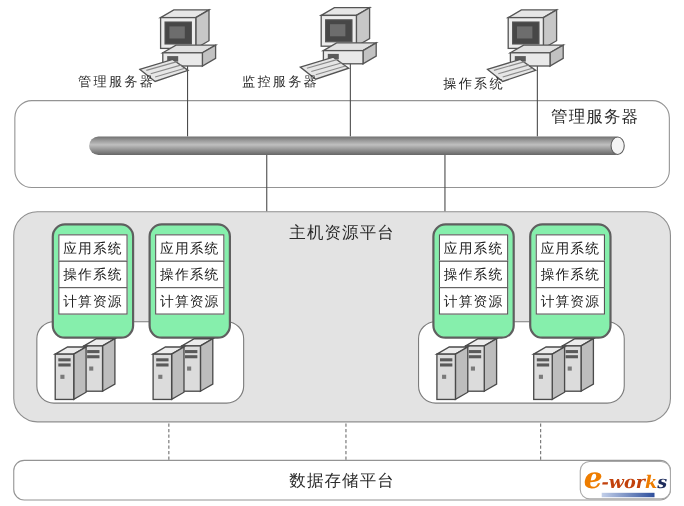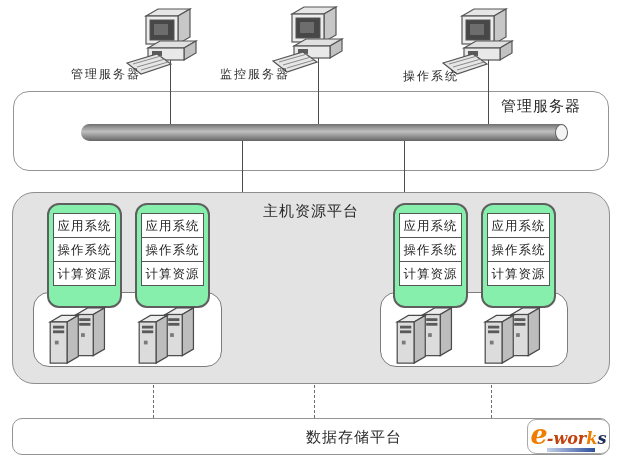--- a/index.html
+++ b/index.html
@@ -15,21 +15,21 @@
   .net-label{position:absolute;right:27px;top:5px;font-size:15px;letter-spacing:1px;color:#2b2b2b;}
   .host-box{
     position:absolute;left:12px;top:192px;width:598px;height:192px;
     border:1.6px solid #8e8e8e;border-radius:22px;background:#e3e3e3;box-sizing:border-box;
   }
   .host-label{position:absolute;left:50%;transform:translateX(-50%);top:9px;font-size:15px;letter-spacing:1px;color:#2b2b2b;white-space:nowrap;}
   .storage-box{
     position:absolute;left:12px;top:418px;width:598px;height:37px;
     border:1.4px solid #949494;border-radius:10px;background:#fff;box-sizing:border-box;
   }
-  .storage-label{position:absolute;left:50%;top:50%;transform:translate(-50%,-50%);font-size:15px;letter-spacing:1px;color:#2b2b2b;white-space:nowrap;margin-left:43px;}
+  .storage-label{position:absolute;left:50%;top:50%;transform:translate(-50%,-50%);font-size:15px;letter-spacing:1px;color:#2b2b2b;white-space:nowrap;}
   
   .pipe{
     position:absolute;left:81px;top:124px;width:481px;height:17px;
     border-radius:9px 2px 2px 9px;
     background:linear-gradient(#6f6f6f 0%,#9a9a9a 22%,#bfbfbf 45%,#8d8d8d 75%,#656565 100%);
   }
   .pipe-cap{
     position:absolute;left:555px;top:124px;width:13px;height:17px;border-radius:50%;
     background:#f4f4f4;border:1.5px solid #5f5f5f;box-sizing:border-box;
   }

